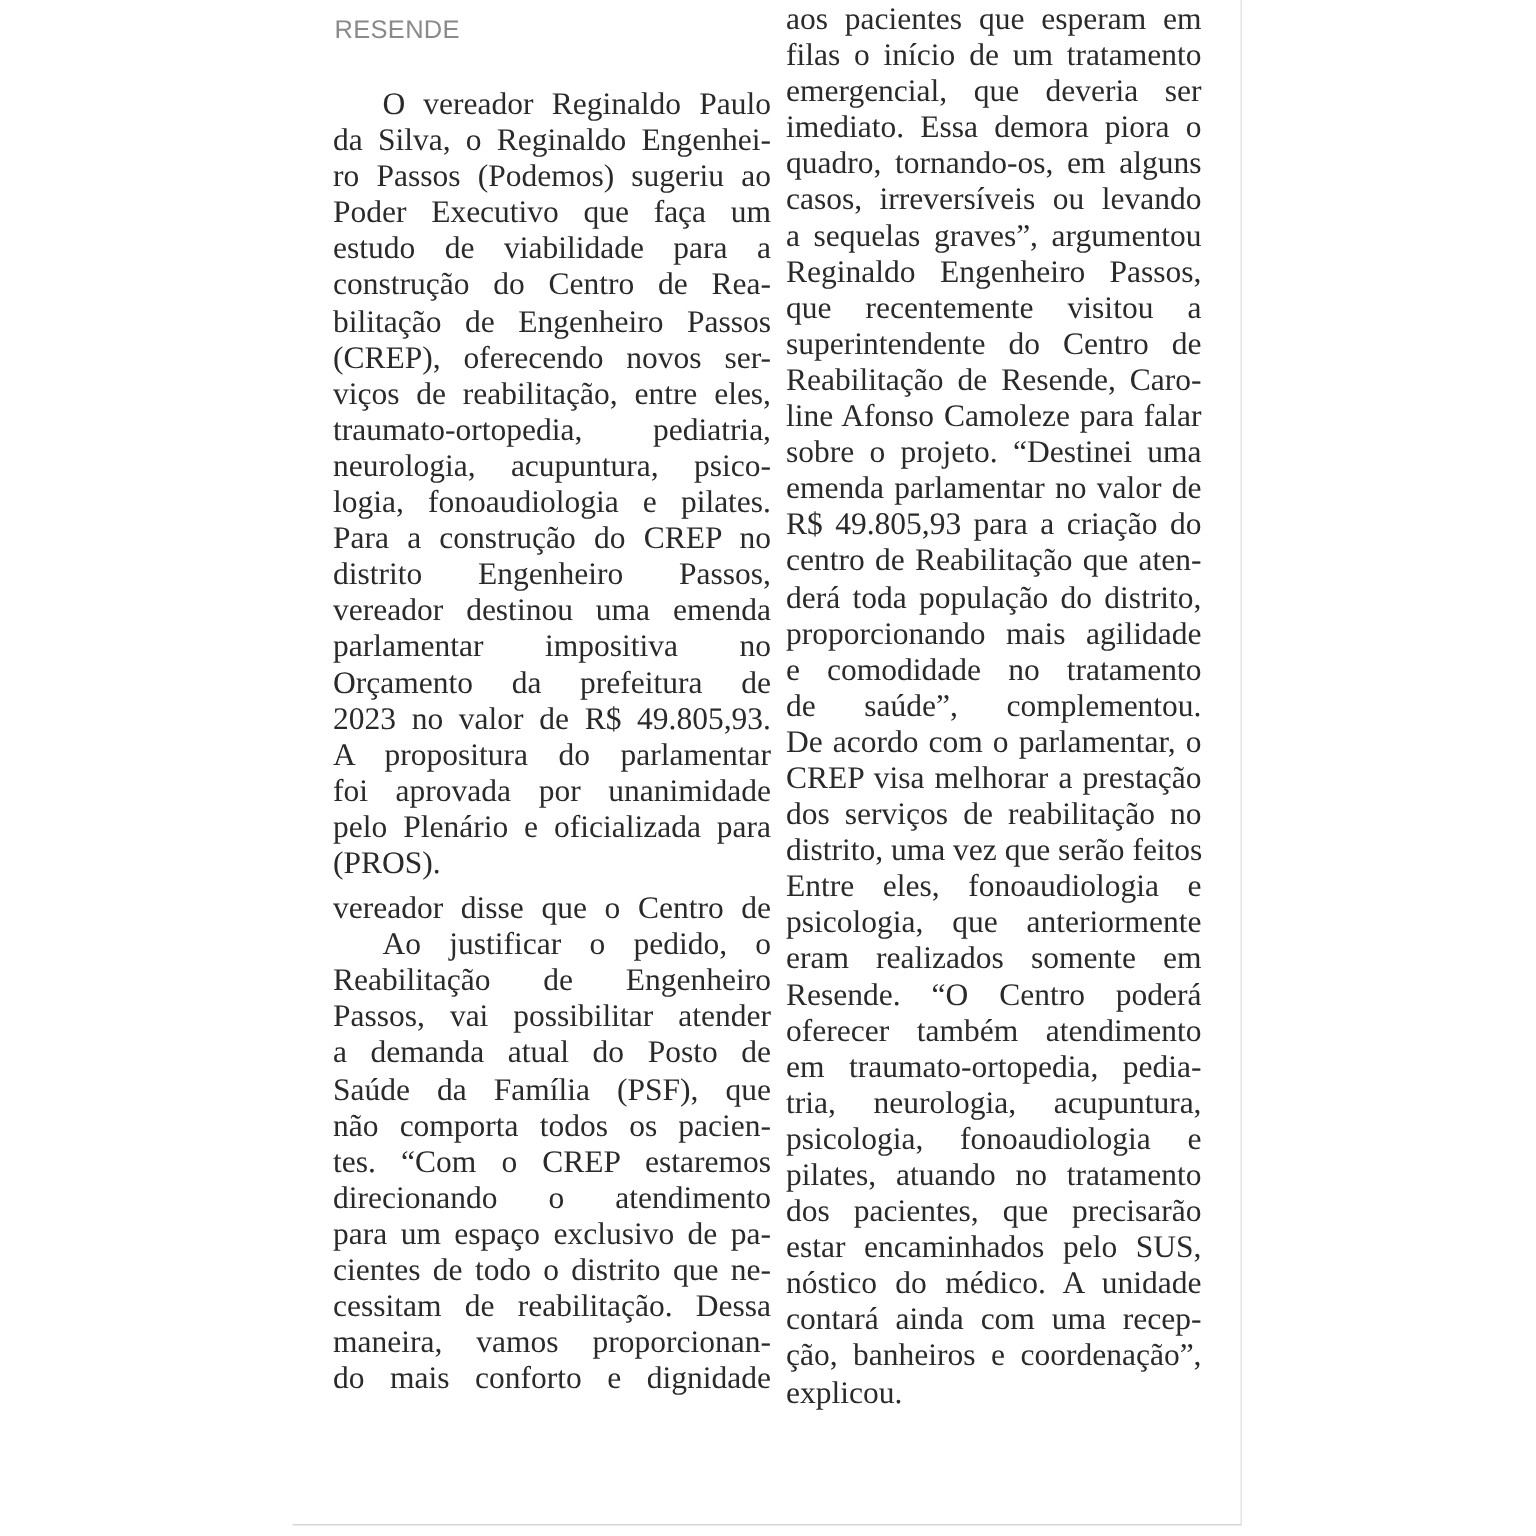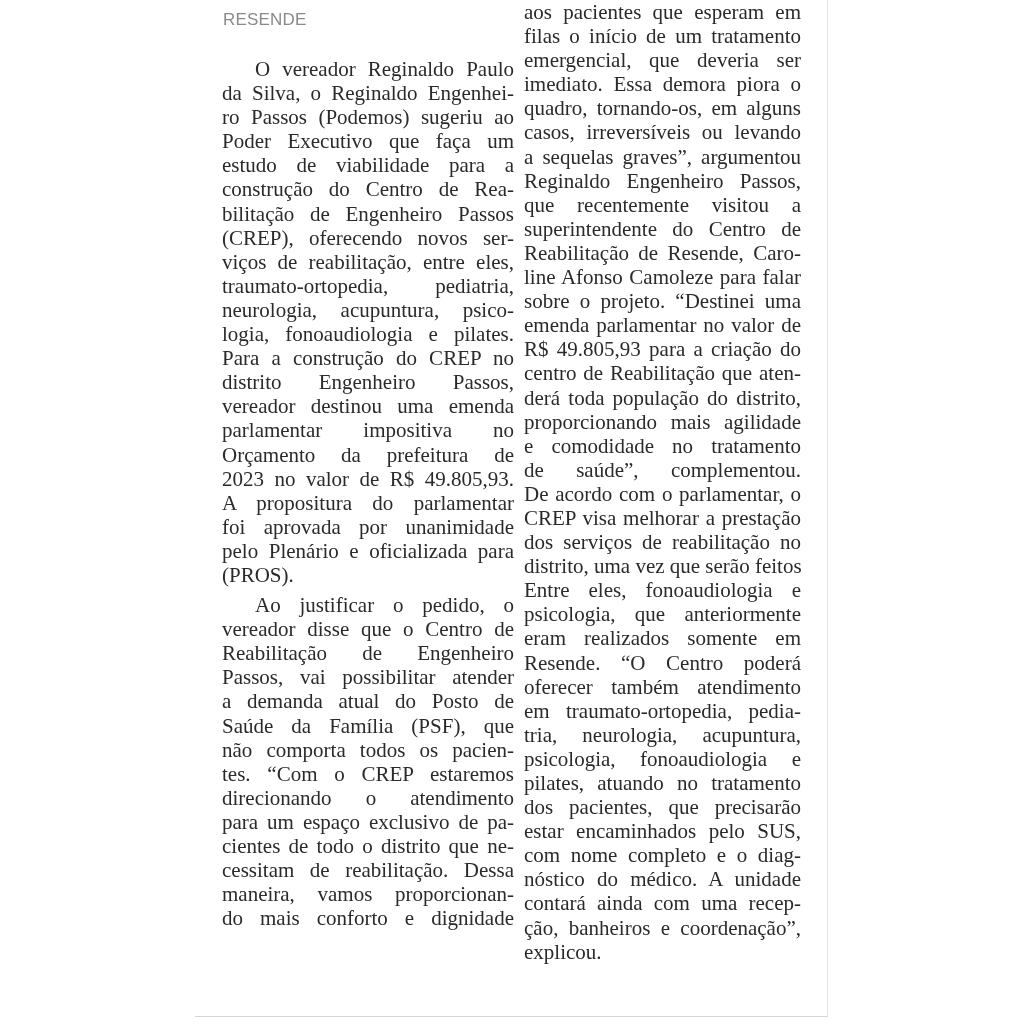--- a/index.html
+++ b/index.html
@@ -97,22 +97,22 @@
       <span class="line">parlamentar impositiva no</span>
       <span class="line">Orçamento da prefeitura de</span>
       <span class="line">2023 no valor de R$ 49.805,93.</span>
       <span class="line">A propositura do parlamentar</span>
       <span class="line">foi aprovada por unanimidade</span>
       <span class="line">pelo Plenário e oficializada para</span>
       <span class="line last">(PROS).</span>
     </div>
     <div class="para-gap"></div>
     <div>
+      <span class="line">vereador disse que o Centro de</span>
       <span class="line indent">Ao justificar o pedido, o</span>
-      <span class="line">vereador disse que o Centro de</span>
       <span class="line">Reabilitação de Engenheiro</span>
       <span class="line">Passos, vai possibilitar atender</span>
       <span class="line">a demanda atual do Posto de</span>
       <span class="line">Saúde da Família (PSF), que</span>
       <span class="line">não comporta todos os pacien-</span>
       <span class="line">tes. “Com o CREP estaremos</span>
       <span class="line">direcionando o atendimento</span>
       <span class="line">para um espaço exclusivo de pa-</span>
       <span class="line">cientes de todo o distrito que ne-</span>
       <span class="line">cessitam de reabilitação. Dessa</span>
@@ -150,20 +150,19 @@
     <span class="line">psicologia, que anteriormente</span>
     <span class="line">eram realizados somente em</span>
     <span class="line">Resende. “O Centro poderá</span>
     <span class="line">oferecer também atendimento</span>
     <span class="line">em traumato-ortopedia, pedia-</span>
     <span class="line">tria, neurologia, acupuntura,</span>
     <span class="line">psicologia, fonoaudiologia e</span>
     <span class="line">pilates, atuando no tratamento</span>
     <span class="line">dos pacientes, que precisarão</span>
     <span class="line">estar encaminhados pelo SUS,</span>
-    <span class="line">com nome completo e o diag-</span>
     <span class="line">nóstico do médico. A unidade</span>
     <span class="line">contará ainda com uma recep-</span>
     <span class="line">ção, banheiros e coordenação”,</span>
     <span class="line last">explicou.</span>
   </div>
 
 </div>
 
 </body></html>

